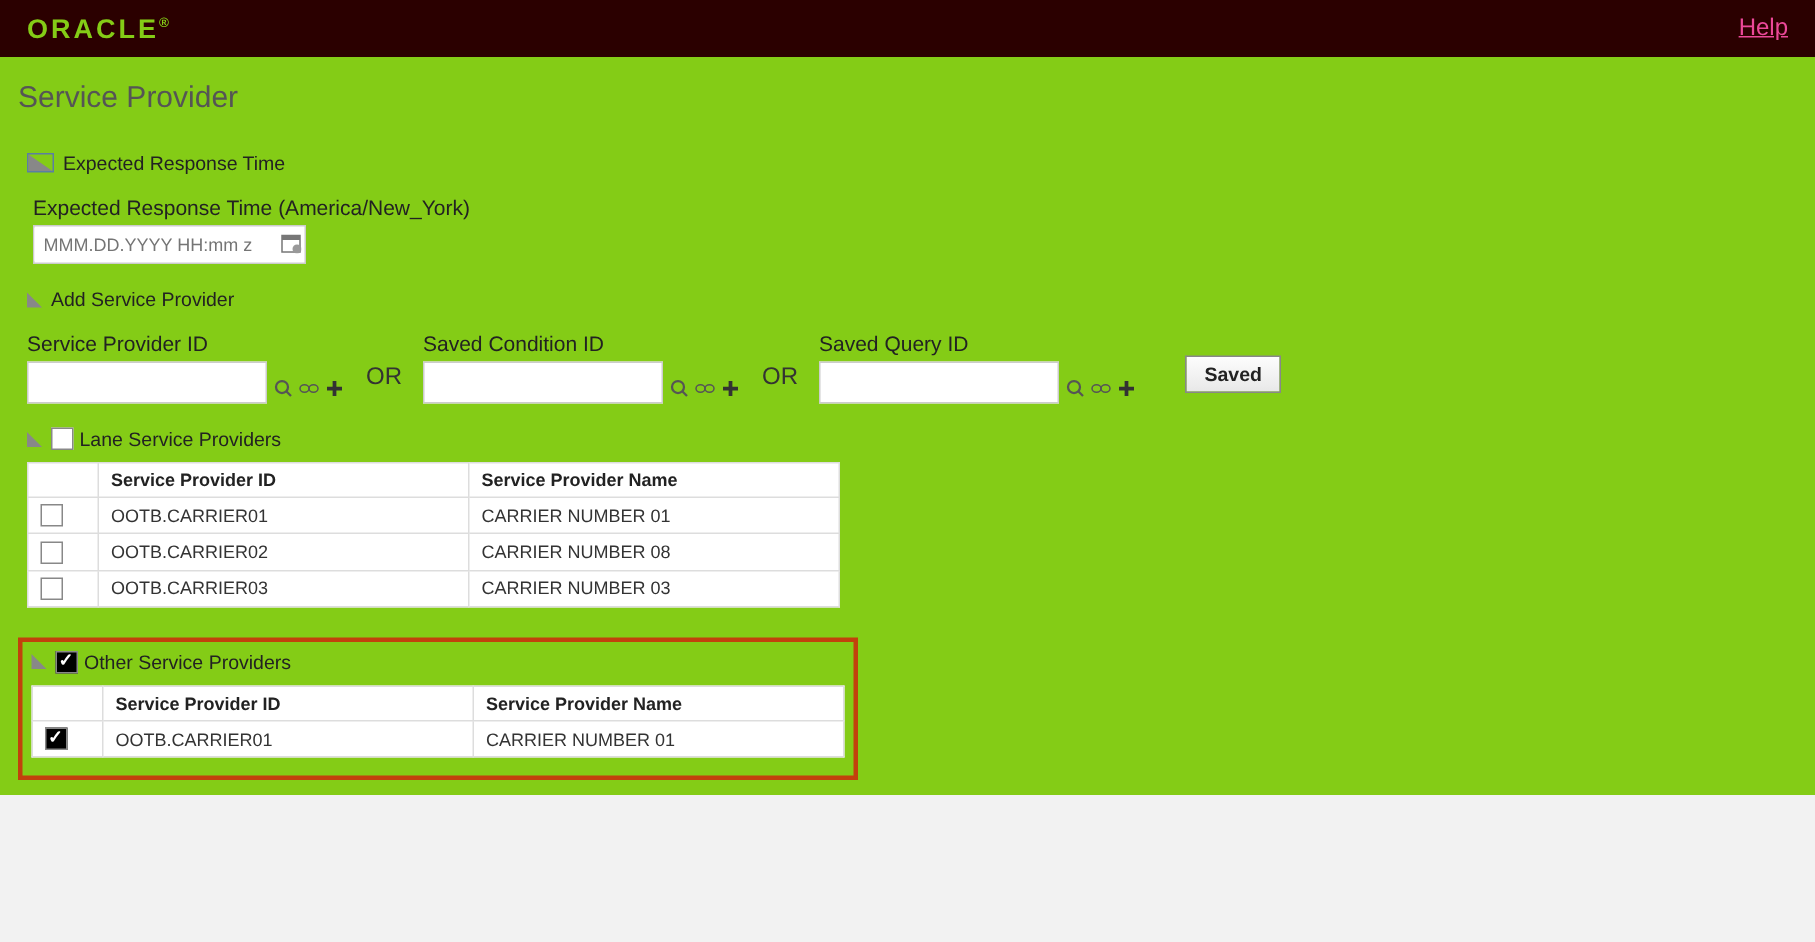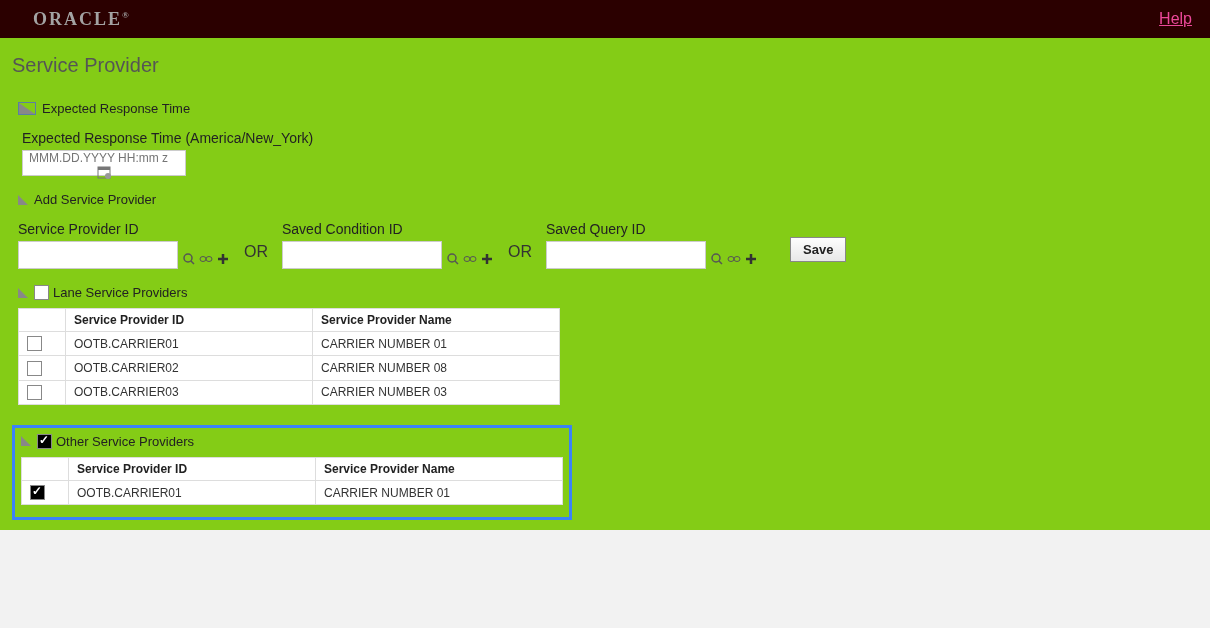--- a/index.html
+++ b/index.html
@@ -1,44 +1,44 @@
 <!DOCTYPE html>
 <html><head>
 <meta charset="utf-8">
 <style>
   html,body{margin:0;padding:0;font-family:Arial,Helvetica,sans-serif;font-size:12px;color:#333;background:#f2f2f2;}
   .topbar{background:#2b0000;height:38px;display:flex;align-items:center;justify-content:space-between;padding:0 18px;}
-  .logo{color:#a3a3a3;font-size:18px;letter-spacing:2px;font-weight:bold;font-family:Liberation Serif, serif;margin-left:15px;}
+  .logo{color:#84cc16;font-size:18px;letter-spacing:2px;font-weight:bold;font-family:Liberation Sans, sans-serif;}
   .logo sup{font-size:9px;}
   .help{color:#ec4899;text-decoration:underline;font-size:16px;}
   .page{background:#84cc16;padding:10px 12px;}
   h1.page-title{font-size:20px;font-weight:normal;color:#555;margin:6px 0 24px 0;}
   .tri{display:inline-block;width:0;height:0;border-left:10px solid #888;border-top:10px solid transparent;vertical-align:middle;margin-right:2px;cursor:pointer;}
   .tri-box{display:inline-block;width:18px;height:13px;border:1px solid #5b7ea3;box-sizing:border-box;position:relative;vertical-align:middle;margin-right:2px;}
   .tri-box::before{content:"";position:absolute;left:0;bottom:0;width:0;height:0;border-left:16px solid #888;border-top:11px solid transparent;}
   .section-title{font-size:13px;font-weight:normal;color:#222;}
   .section{margin-bottom:16px;margin-left:6px;}
   .field-label{font-size:14px;color:#222;display:block;margin-bottom:4px;}
-  .dtfield{display:inline-flex;align-items:center;border:1px solid #ccc;background:#fff;height:24px;flex-direction:column;}
+  .dtfield{display:inline-flex;align-items:center;border:1px solid #ccc;background:#fff;height:24px;}
   .dtfield input{border:none;outline:none;height:22px;padding:0 6px;width:150px;font-size:12px;color:#999;}
   .dtfield .cal{width:18px;text-align:center;color:#666;font-size:13px;cursor:pointer;}
   .row-fields{display:flex;align-items:flex-start;gap:14px;}
   .fieldcol{display:flex;flex-direction:column;}
   .txt{border:1px solid #ccc;background:#fff;height:26px;width:150px;padding:0 4px;font-size:12px;}
   .or{font-size:16px;color:#333;align-self:center;margin-top:14px;}
   .icons{display:inline-flex;align-items:center;gap:3px;margin-left:4px;align-self:flex-end;margin-bottom:3px;}
   .ic{width:14px;height:14px;display:inline-flex;align-items:center;justify-content:center;color:#555;cursor:pointer;}
   .btn{background:linear-gradient(#fdfdfd,#e8e8e8);border:1px solid #888;padding:4px 12px;font-size:13px;font-weight:bold;color:#222;cursor:pointer;}
   table.grid{border-collapse:collapse;background:#fff;}
   table.grid th,table.grid td{border:1px solid #ddd;padding:4px 8px;text-align:left;font-size:12px;}
   table.grid th{font-weight:bold;color:#222;}
   .chk{width:13px;height:13px;border:1px solid #888;display:inline-block;vertical-align:middle;background:#fff;position:relative;cursor:pointer;}
   .chk.checked{background:#000;}
   .chk.checked::after{content:"✓";color:#fff;position:absolute;top:-2px;left:1px;font-size:12px;font-weight:bold;}
-  .highlight{border:3px solid #3b82f6;padding:6px 6px 12px 6px;margin-top:4px;display:inline-block;}
+  .highlight{border:3px solid #c2410c;padding:6px 6px 12px 6px;margin-top:4px;display:inline-block;}
   .inline-heading{display:flex;align-items:center;gap:4px;margin-bottom:8px;}
 </style>
 </head>
 <body>
 
 <div class="topbar">
   <span class="logo"><span>ORACLE</span><sup>®</sup></span>
   <a href="#" class="help">Help</a>
 </div>
 
@@ -147,21 +147,21 @@
             <span class="ic">
                 <svg width="12" height="12" viewBox="0 0 12 12">
                   <line x1="6" y1="1" x2="6" y2="11" stroke="#333" stroke-width="2.5"></line>
                   <line x1="1" y1="6" x2="11" y2="6" stroke="#333" stroke-width="2.5"></line>
                 </svg>
               </span>
           </span>
         </div>
       </div>
       <div style="align-self:center;margin-top:8px;margin-left:18px;">
-        <button class="btn">Save</button>
+        <button class="btn">Saved</button>
       </div>
     </div>
   </div>
 
   
   <div class="section">
     <div class="inline-heading">
       <span class="tri"></span>
       <span class="chk"></span>
       <span class="section-title">Lane Service Providers</span>

